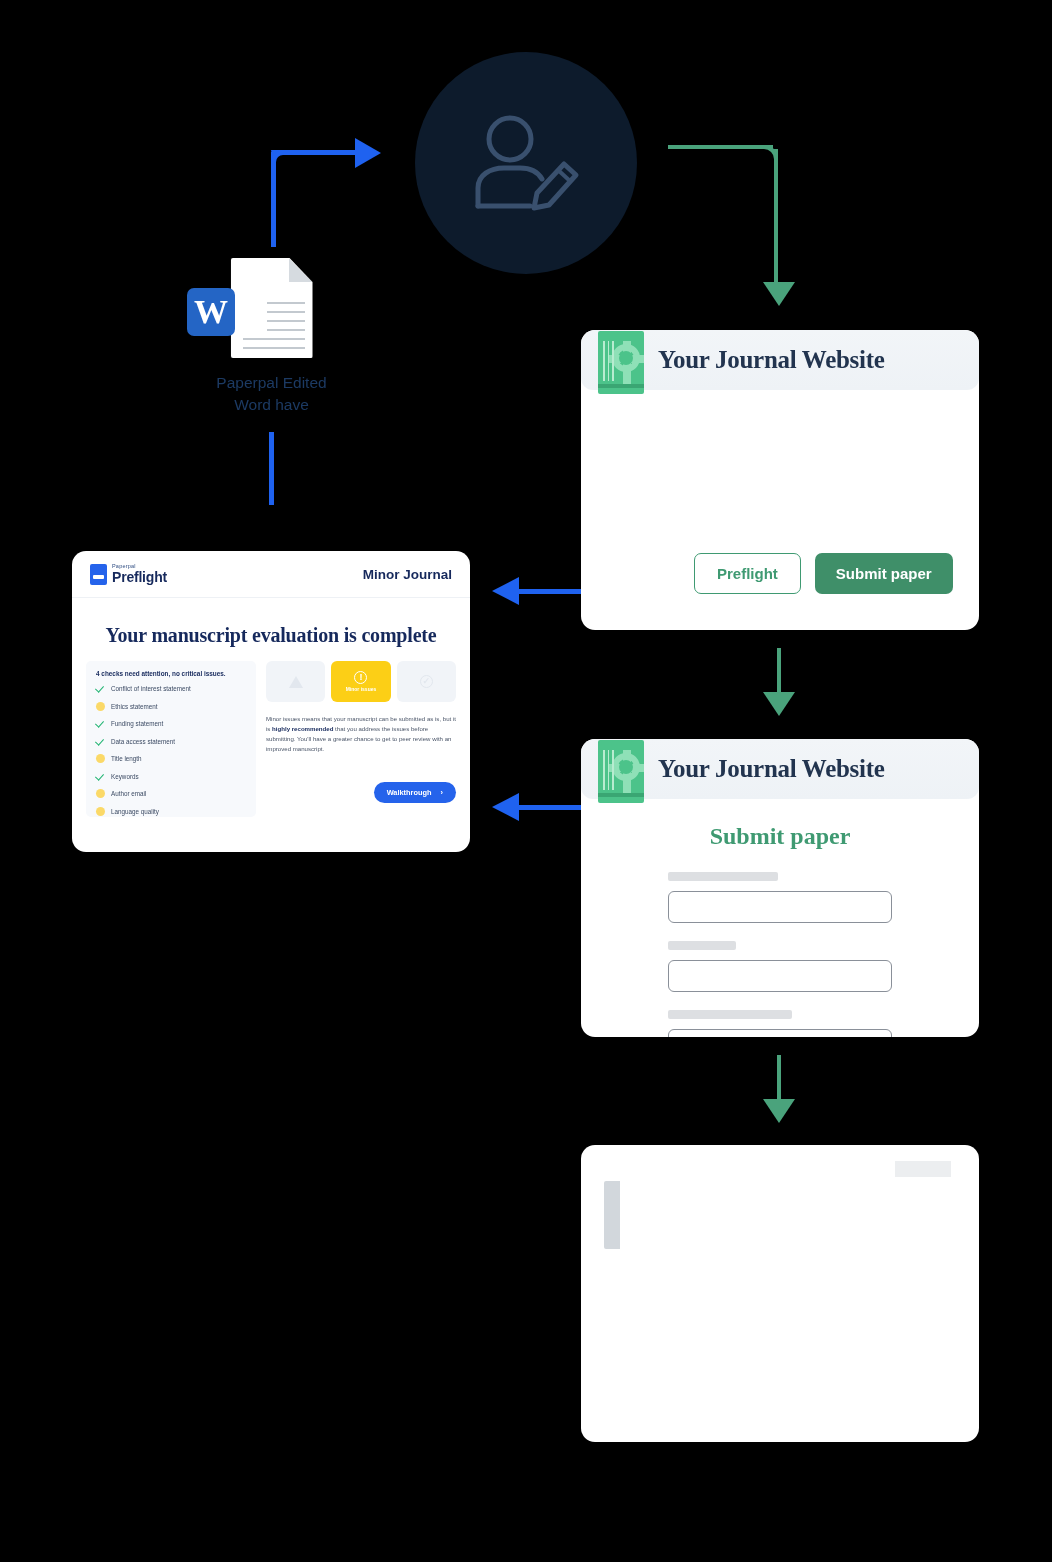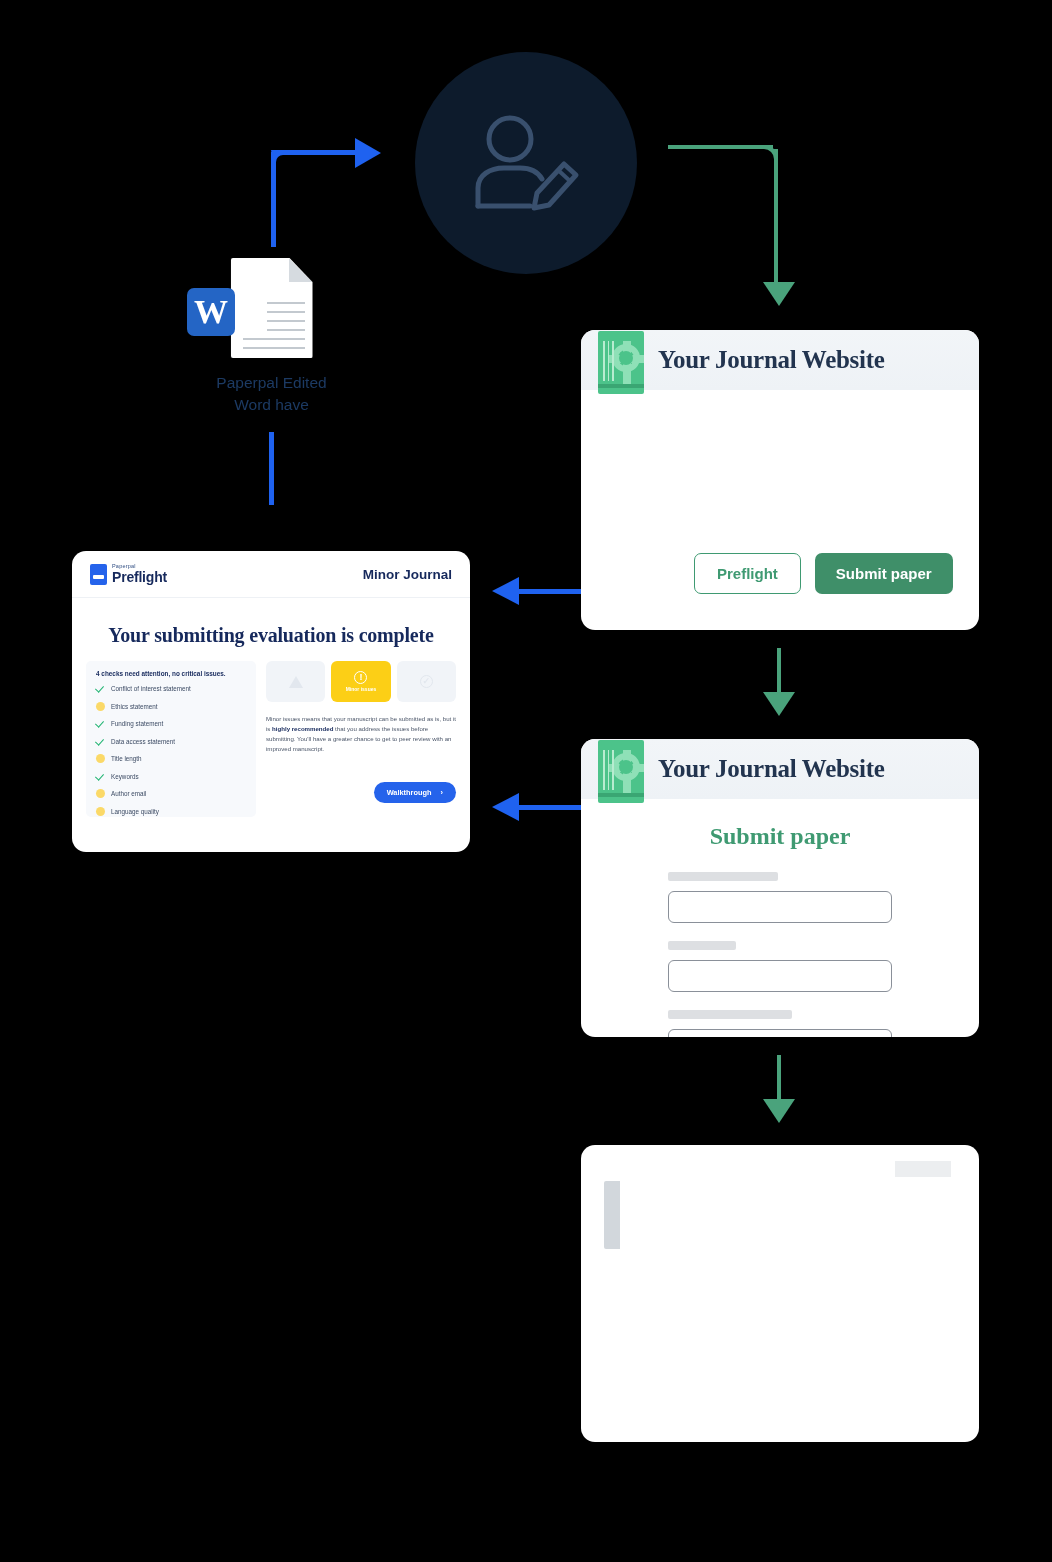--- a/index.html
+++ b/index.html
@@ -127,20 +127,21 @@
     border-radius: 20px; padding: 6px 13px; display: flex; align-items: center; gap: 9px;
   }
 
   
   #journal-card-1 { left: 581px; top: 330px; width: 398px; height: 300px; }
   #journal-card-2 { left: 581px; top: 739px; width: 398px; height: 298px; }
   .jw-head {
     height: 60px; display: flex; align-items: center; gap: 14px;
     padding-left: 17px;
     background: linear-gradient(180deg, #f2f5f8 0%, #eef2f6 100%);
+    border-radius: 12px;
   }
   .jw-logo {
     width: 46px; height: 63px; flex: 0 0 46px; position: relative;
     background: #4cc38a; border-radius: 2px; overflow: hidden;
     margin-top: 4px;
   }
   .jw-gear {
     position: absolute; right: 4px; top: 13px; width: 28px; height: 28px;
     border-radius: 50%; border: 6px solid #8fe0b7;
   }
@@ -266,21 +267,21 @@
       <div id="pf-logo">
         <div id="pf-logo-mark"></div>
         <div id="pf-logo-text">
           <div id="pf-brand-small">Paperpal</div>
           <div id="pf-brand-big">Preflight</div>
         </div>
       </div>
       <div id="pf-journal">Minor Journal</div>
     </div>
 
-    <div id="pf-title">Your submitting evaluation is complete</div>
+    <div id="pf-title">Your manuscript evaluation is complete</div>
 
     <div id="pf-body">
       <div id="pf-checks">
         <div id="pf-checks-head">4 checks need attention, no critical issues.</div>
         <div id="checks-list">
             <div class="chk-row">
               <div class="chk-ico ok"></div>
               <div class="chk-label">Conflict of interest statement</div>
             </div>
             <div class="chk-row">

